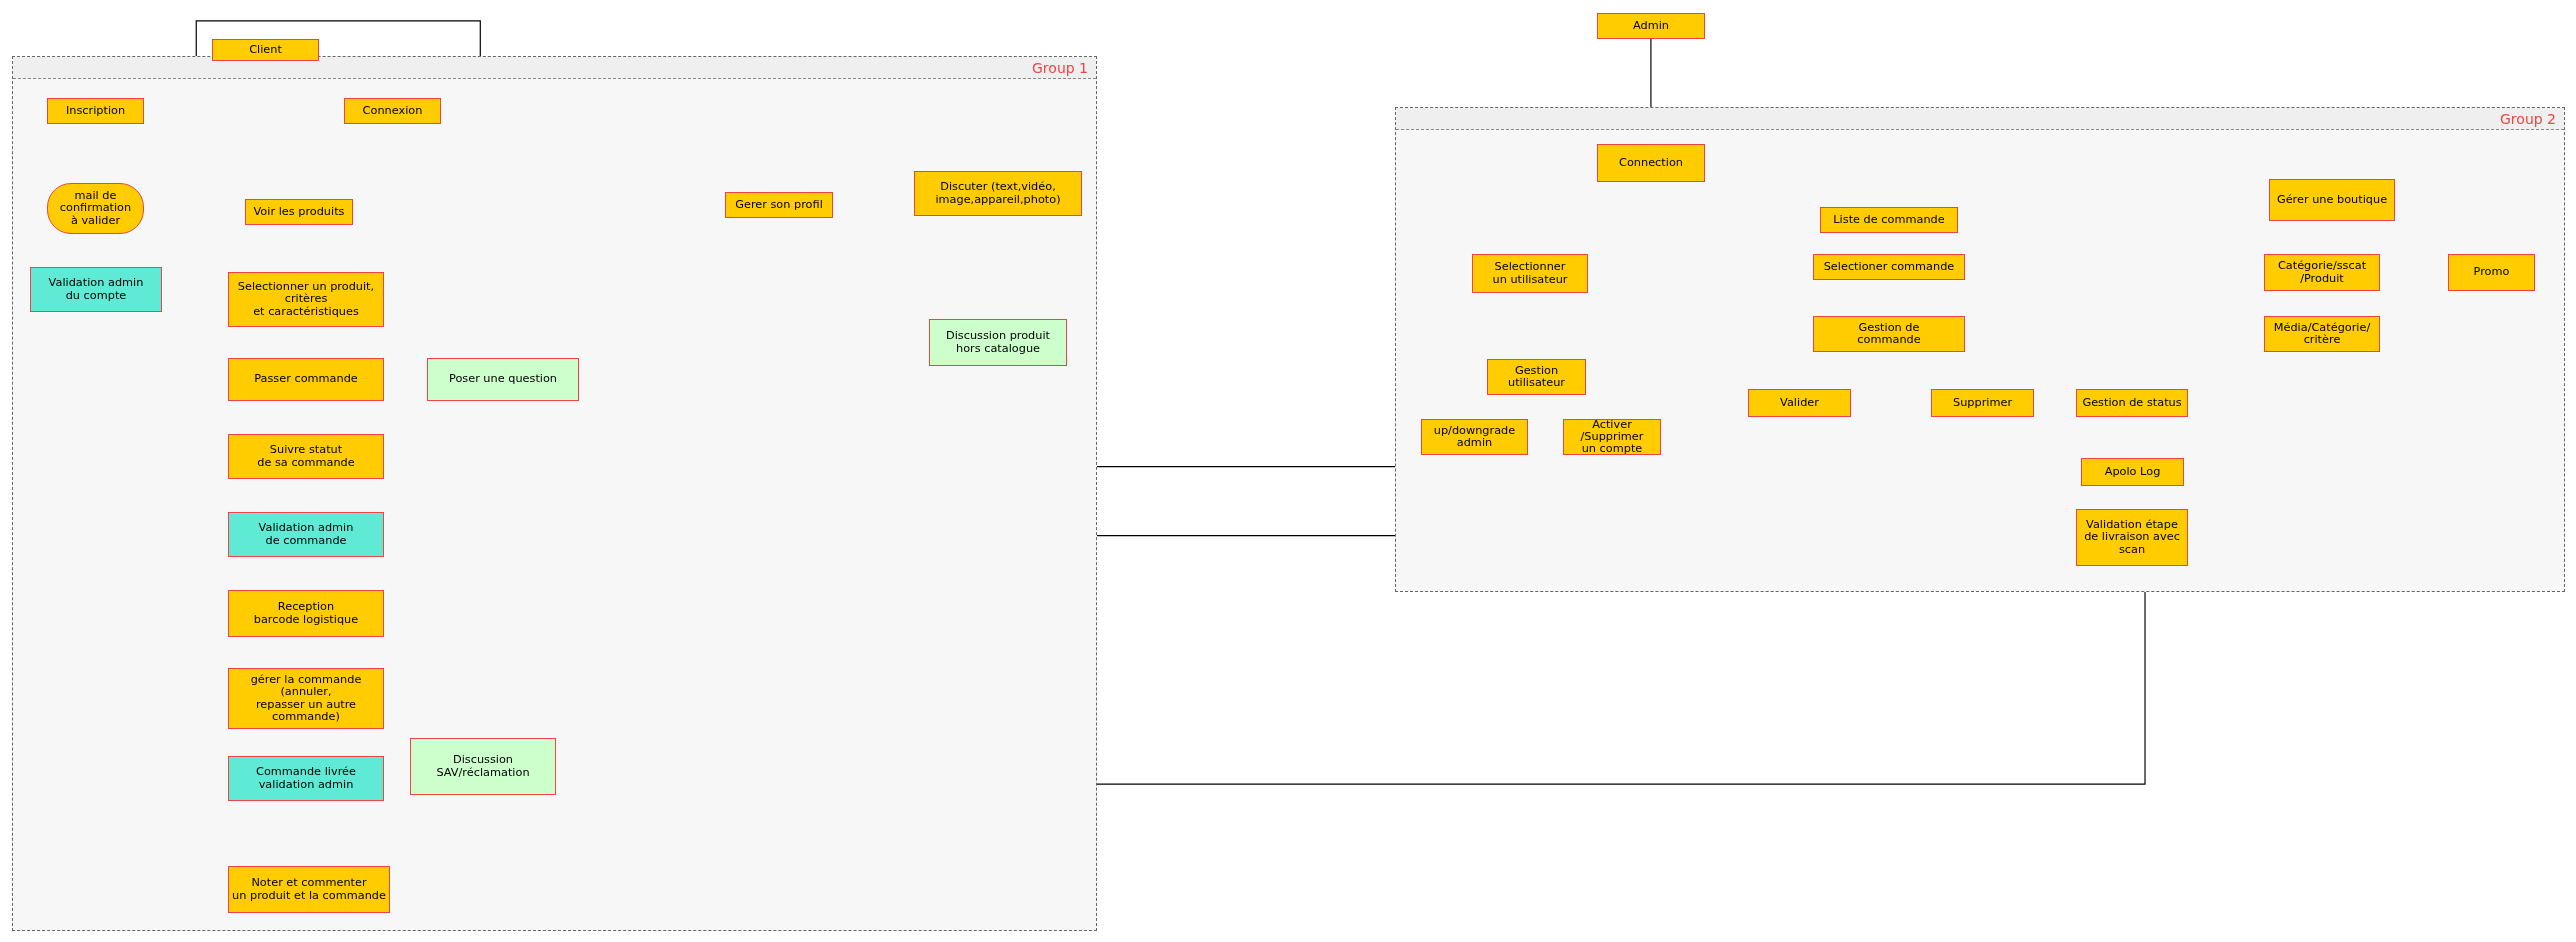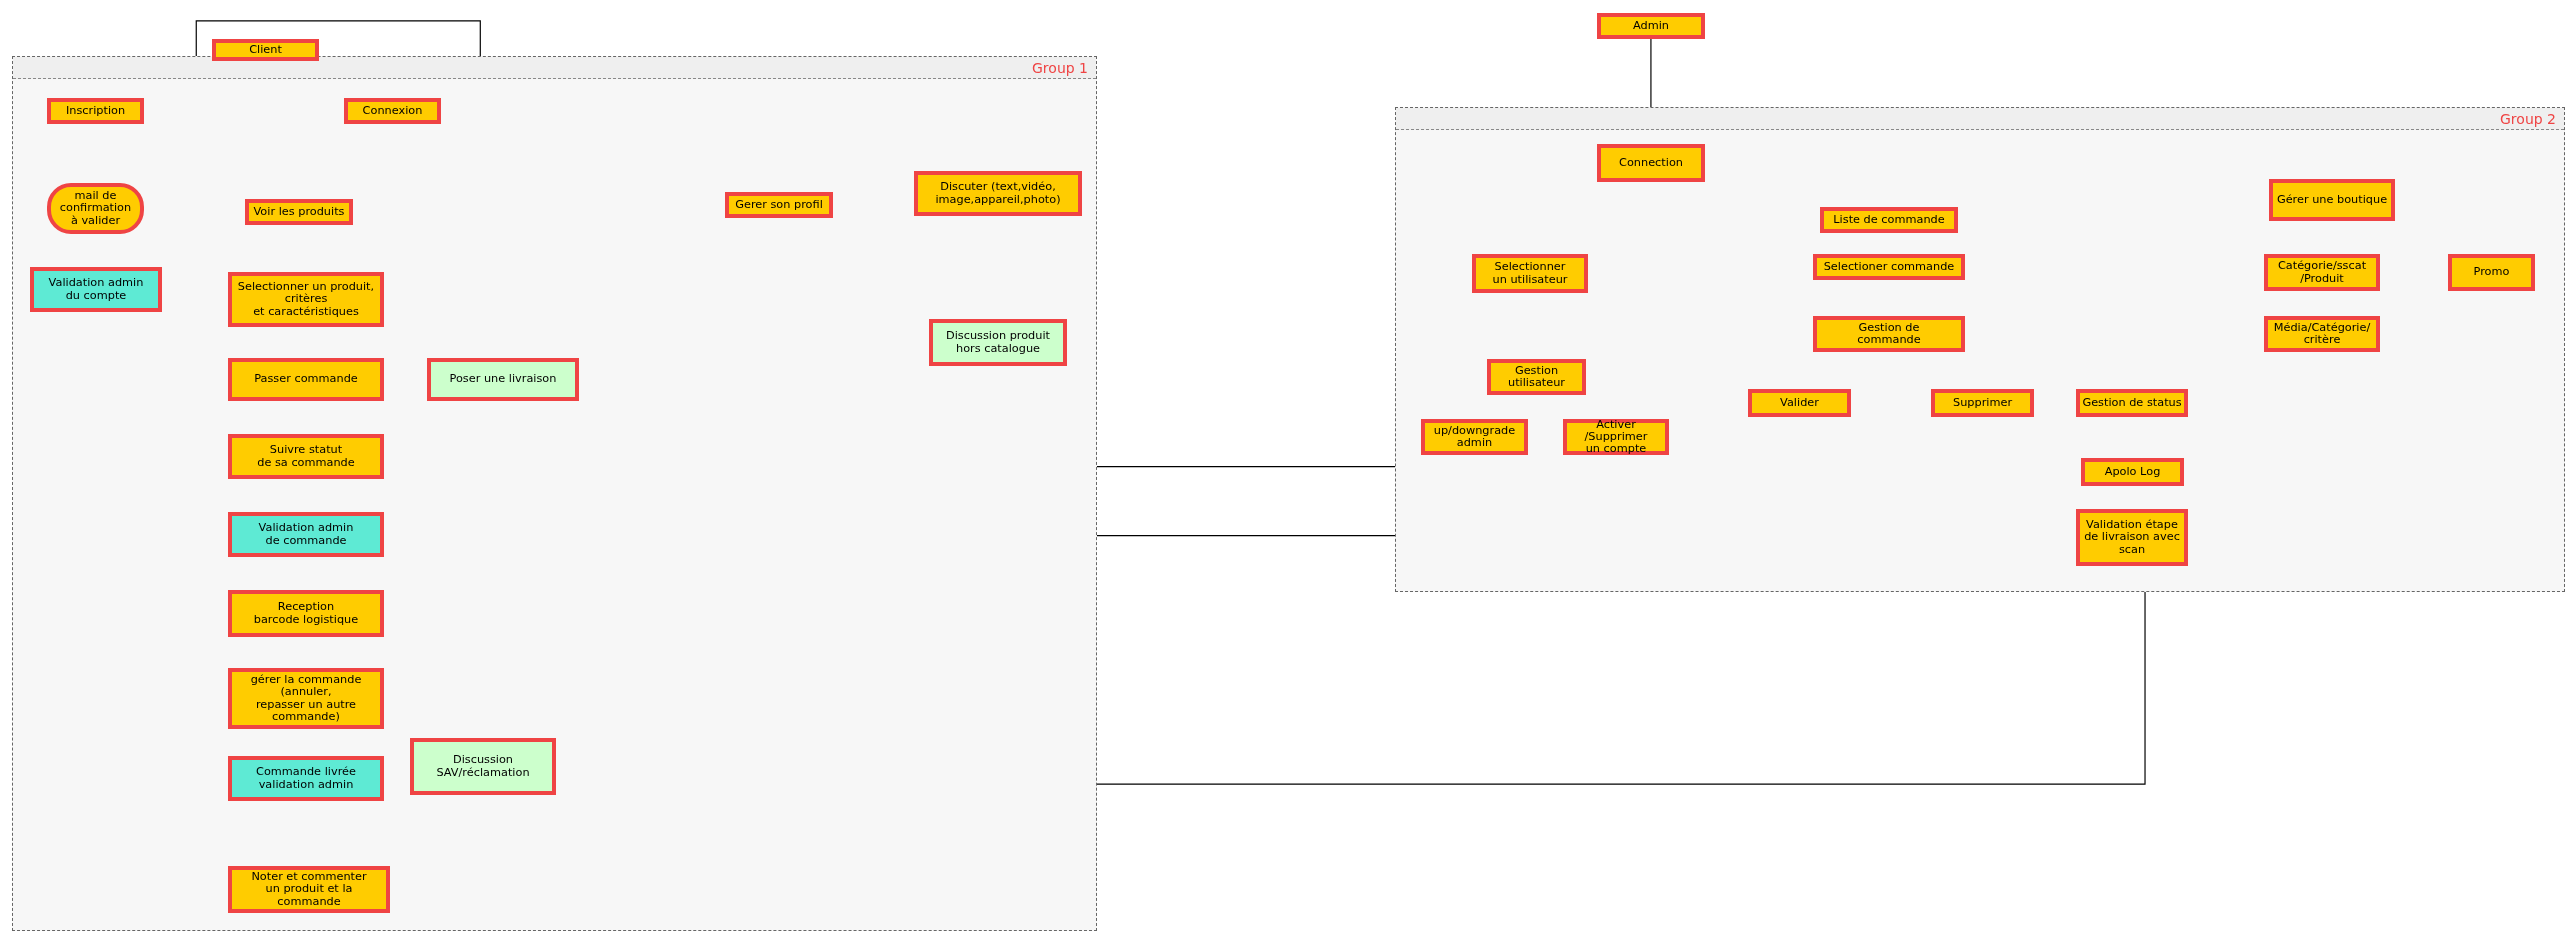--- a/index.html
+++ b/index.html
@@ -45,21 +45,21 @@
     position: absolute;
     top: 3px;
     right: 8px;
     font-size: 14px;
     color: #ef4444;
     white-space: nowrap;
   }
   .node {
     position: absolute;
     box-sizing: border-box;
-    border: 4px solid #ef4444;
+    border: 1px solid #ef4444;
     display: flex;
     align-items: center;
     justify-content: center;
     text-align: center;
     font-size: 11.3px;
     line-height: 12.3px;
     color: #000000;
     padding: 1px 2px;
     white-space: pre-line;
   }
@@ -180,21 +180,21 @@
 à valider</div>
   <div class="node n-yellow" style="left:245px; top:199px; width:108px; height:26px;">Voir les produits</div>
   <div class="node n-yellow" style="left:725px; top:192px; width:108px; height:26px;">Gerer son profil</div>
   <div class="node n-yellow" style="left:914px; top:171px; width:168px; height:45px;">Discuter (text,vidéo,
 image,appareil,photo)</div>
   <div class="node n-blue" style="left:30px; top:267px; width:132px; height:45px;">Validation admin
 du compte</div>
   <div class="node n-yellow" style="left:228px; top:272px; width:156px; height:55px;">Selectionner un produit,
 critères
 et caractéristiques</div>
-  <div class="node n-green" style="left:427px; top:358px; width:152px; height:43px;">Poser une livraison</div>
+  <div class="node n-green" style="left:427px; top:358px; width:152px; height:43px;">Poser une question</div>
   <div class="node n-green" style="left:929px; top:319px; width:138px; height:47px;">Discussion produit
 hors catalogue</div>
   <div class="node n-yellow" style="left:228px; top:358px; width:156px; height:43px;">Passer commande</div>
   <div class="node n-yellow" style="left:228px; top:434px; width:156px; height:45px;">Suivre statut
 de sa commande</div>
   <div class="node n-blue" style="left:228px; top:512px; width:156px; height:45px;">Validation admin
 de commande</div>
   <div class="node n-yellow" style="left:228px; top:590px; width:156px; height:47px;">Reception
 barcode logistique</div>
   <div class="node n-yellow" style="left:228px; top:668px; width:156px; height:61px;">gérer la commande
@@ -222,21 +222,21 @@
 commande</div>
   <div class="node n-yellow" style="left:2264px; top:316px; width:116px; height:36px;">Média/Catégorie/
 critère</div>
   <div class="node n-yellow" style="left:1487px; top:359px; width:99px; height:36px;">Gestion
 utilisateur</div>
   <div class="node n-yellow" style="left:1748px; top:389px; width:103px; height:28px;">Valider</div>
   <div class="node n-yellow" style="left:1931px; top:389px; width:103px; height:28px;">Supprimer</div>
   <div class="node n-yellow" style="left:2076px; top:389px; width:112px; height:28px;">Gestion de status</div>
   <div class="node n-yellow" style="left:1421px; top:419px; width:107px; height:36px;">up/downgrade
 admin</div>
-  <div class="node n-yellow" style="left:1563px; top:419px; width:106px; height:36px;">Activer /Supprimer
+  <div class="node n-yellow" style="left:1563px; top:419px; width:98px; height:36px;">Activer /Supprimer
 un compte</div>
   <div class="node n-yellow" style="left:2081px; top:458px; width:103px; height:28px;">Apolo Log</div>
   <div class="node n-yellow" style="left:2076px; top:509px; width:112px; height:57px;">Validation étape
 de livraison avec
 scan</div>
 
 </div>
 
 
 </body></html>

